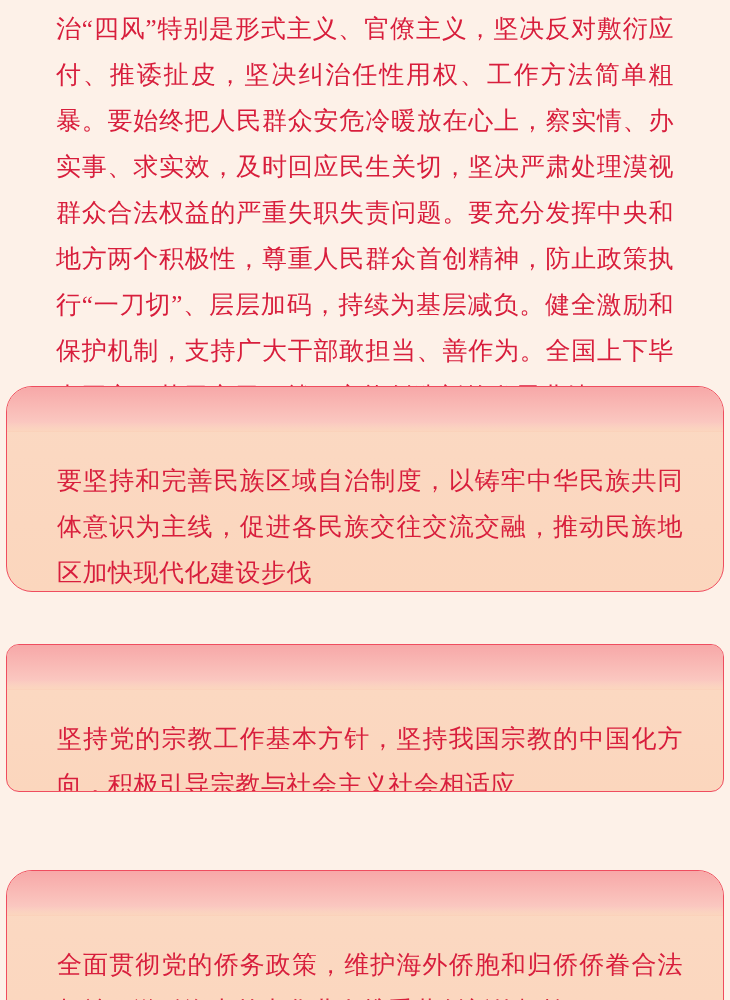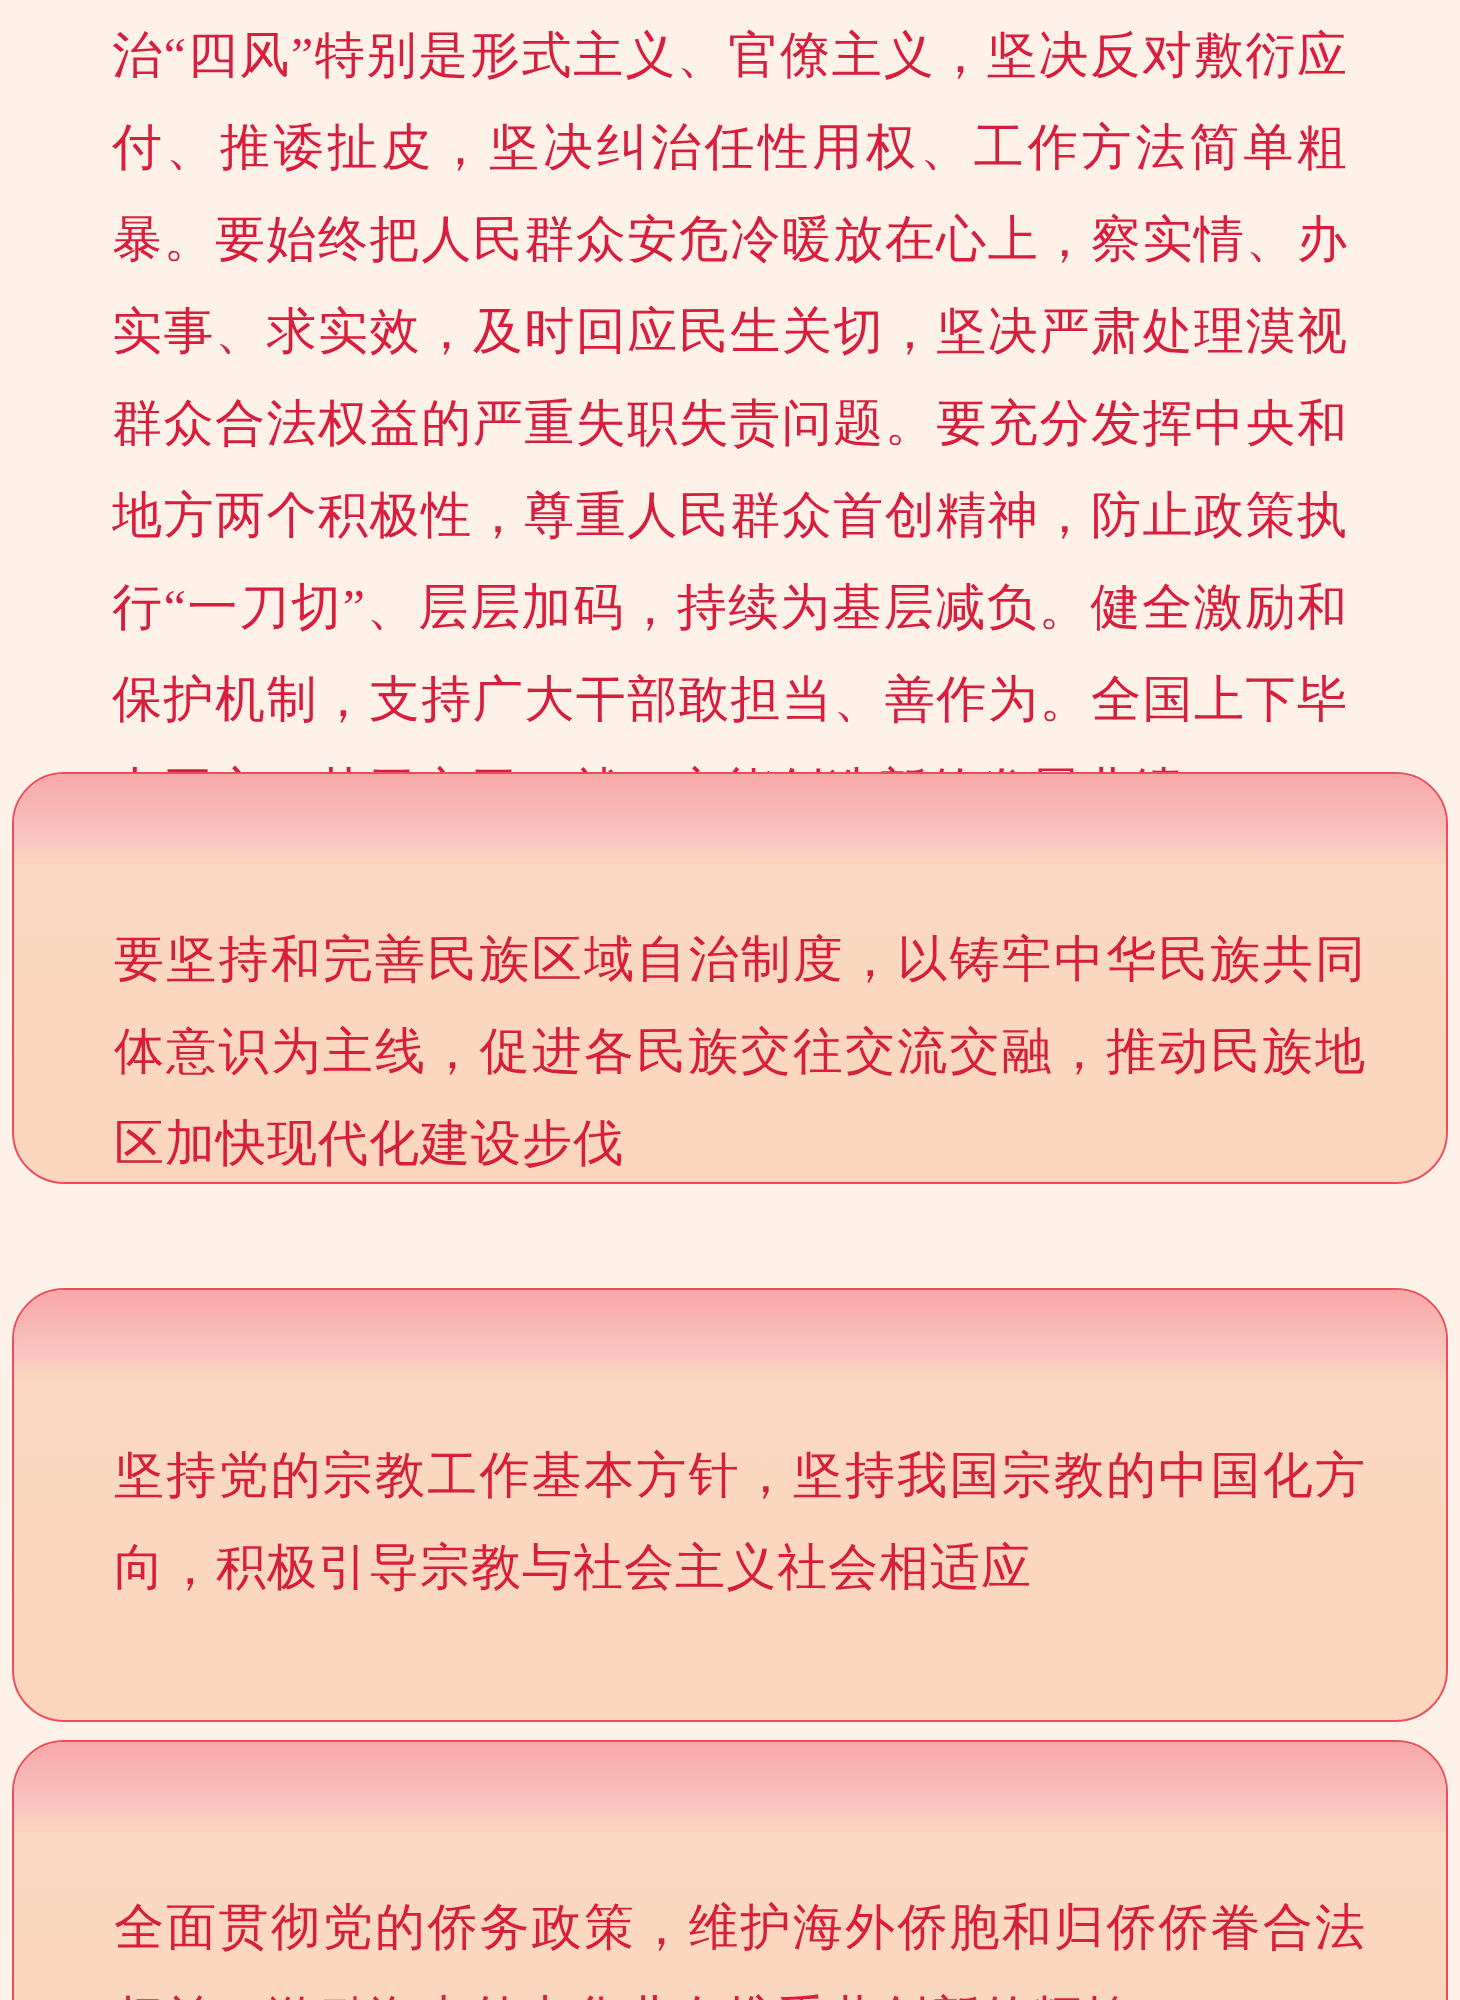--- a/index.html
+++ b/index.html
@@ -75,21 +75,21 @@
     color: #d81e3c;
     font-size: 25px;
     line-height: 46px;
     letter-spacing: 0.5px;
     text-align: justify;
     text-justify: inter-ideograph;
     font-family: "Liberation Serif", serif;
   }
 
   #card1 { top: 386px; height: 206px; }
-  #card2 { top: 644px; height: 217px; }
+  #card2 { top: 644px; height: 148px; border-radius: 13px; }
   #card3 { top: 870px; height: 190px; }
 </style>
 </head>
 <body>
 
 <div class="page">
 
   <div class="top-block">
     <div class="text">展。要锲而不舍落实中央八项规定精神，锲而不懈纠治“四风”特别是形式主义、官僚主义，坚决反对敷衍应付、推诿扯皮，坚决纠治任性用权、工作方法简单粗暴。要始终把人民群众安危冷暖放在心上，察实情、办实事、求实效，及时回应民生关切，坚决严肃处理漠视群众合法权益的严重失职失责问题。要充分发挥中央和地方两个积极性，尊重人民群众首创精神，防止政策执行“一刀切”、层层加码，持续为基层减负。健全激励和保护机制，支持广大干部敢担当、善作为。全国上下毕力同心、苦干实干，就一定能创造新的发展业绩</div>
   </div>

